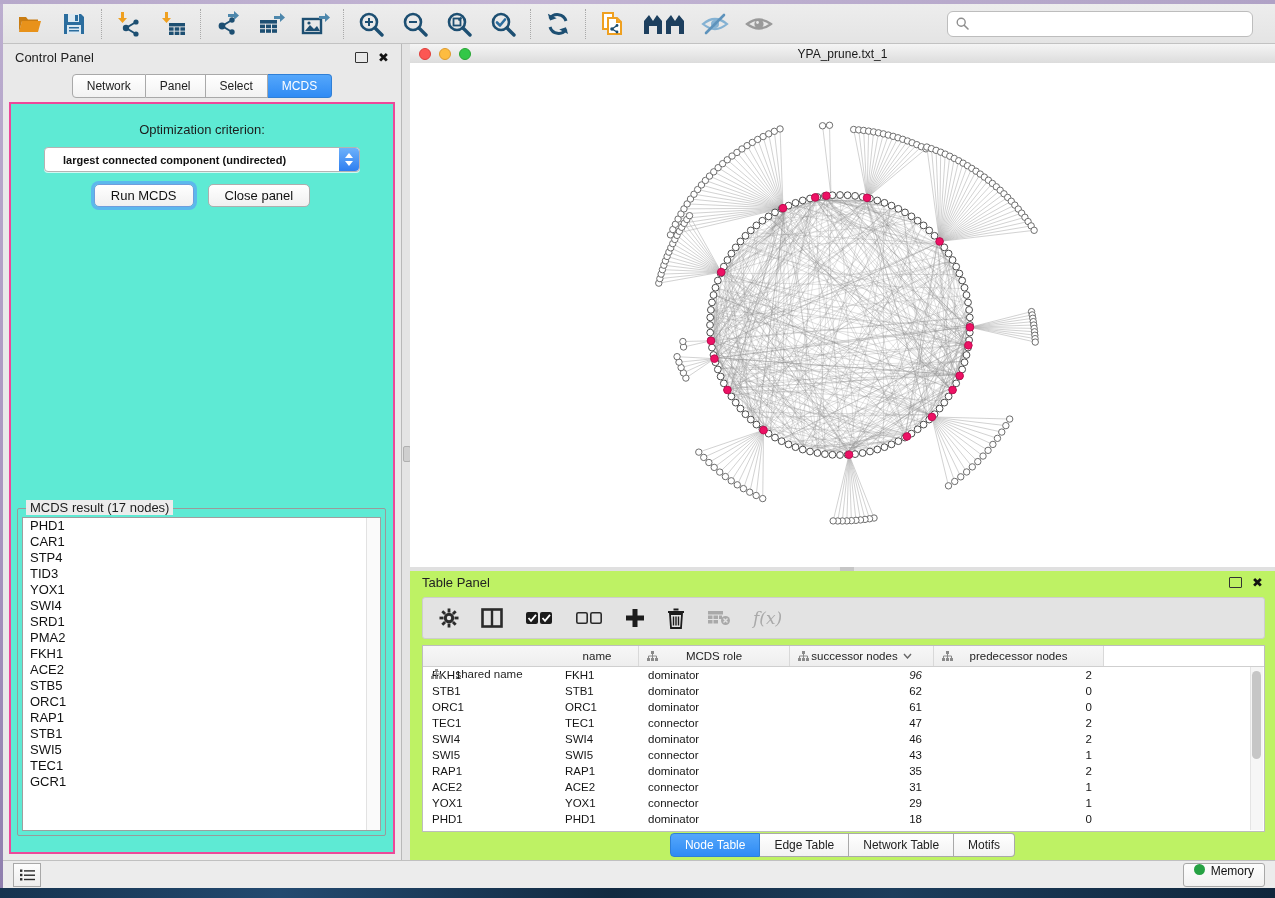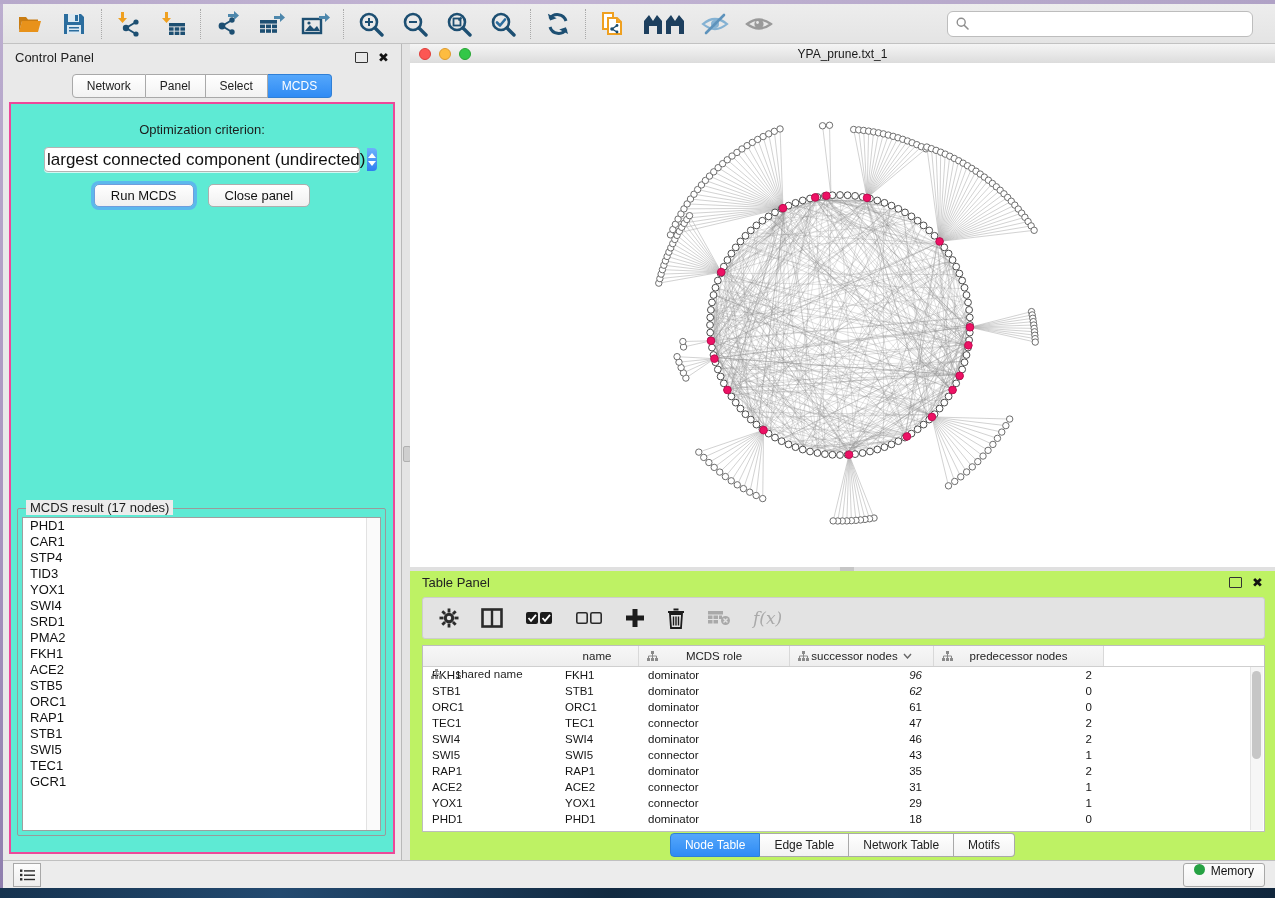--- a/index.html
+++ b/index.html
@@ -26,21 +26,21 @@
   .close-btn{font-size:13px;font-weight:bold;color:#111;cursor:pointer;line-height:1;}
   .tabs-row{display:flex;justify-content:center;padding:4px 0 6px;}
   .seg-tabs{display:flex;}
   .seg-tab{font-size:12px;color:#222;background:linear-gradient(#ffffff,#f2f2f2);border:1px solid #a9a9a9;border-left-width:0;padding:4px 14px;cursor:pointer;}
   .seg-tab:first-child{border-left-width:1px;border-radius:4px 0 0 4px;}
   .seg-tab:last-child{border-radius:0 4px 4px 0;}
   .seg-tab.active{background:linear-gradient(#55a7fb,#2f8bf4);color:#fff;border-color:#2f7fd6;}
   .cp-body{position:absolute;left:6px;right:6px;top:58px;bottom:6px;background:#5eead4;border:2px solid #ec4899;}
   .opt-label{text-align:center;font-size:13px;color:#1c1c1c;margin-top:18px;}
   .dropdown{margin:10px auto 0;width:314px;height:23px;background:#fff;border:1px solid #b3b3b3;border-radius:4px;display:flex;align-items:center;box-shadow:0 1px 0 rgba(255,255,255,.7);cursor:pointer;}
-  .dropdown .dd-text{flex:1;font-size:17px;color:#111;padding:0 2px;white-space:nowrap;}
+  .dropdown .dd-text{flex:1;font-size:11px;color:#111;padding:0 18px;white-space:nowrap;font-weight:bold;}
   .dd-stepper{width:20px;height:23px;background:linear-gradient(#6db1fb,#2e7ef0);border-radius:0 4px 4px 0;display:flex;flex-direction:column;align-items:center;justify-content:center;gap:1px;}
   .dd-stepper svg{display:block;}
   .btn-row{display:flex;justify-content:center;gap:14px;margin-top:12px;}
   .mac-btn{font-size:13px;color:#111;background:linear-gradient(#ffffff,#f0f0f0);border:1px solid #aeaeae;border-radius:5px;padding:3px 16px;cursor:pointer;}
   .mac-btn.focused{box-shadow:0 0 0 3px rgba(90,156,250,.65);border-color:#6f9ddd;}
   .groupbox{position:absolute;left:6px;right:7px;top:404px;bottom:16px;border:1px solid #9a9a9a;border-radius:2px;}
   .groupbox .legend{position:absolute;top:-9px;left:8px;background:#ececec;padding:0 4px;font-size:13px;color:#1c1c1c;}
   .result-list{position:absolute;left:4px;right:4px;top:8px;bottom:4px;background:#fff;border:1px solid #9f9f9f;overflow:hidden;}
   .result-scroll{position:absolute;top:0;bottom:0;right:0;width:13px;background:#fafafa;border-left:1px solid #e2e2e2;}
   .list-item{font-size:13px;color:#111;line-height:16px;padding-left:7px;cursor:default;}
@@ -1316,21 +1316,21 @@
             <div class="dt-cell txt" style="width: 133px;">FKH1</div>
             <div class="dt-cell txt" style="width: 83px;">FKH1</div>
             <div class="dt-cell txt" style="width: 151px;">dominator</div>
             <div class="dt-cell num" style="width: 144px; font-style: italic;">96</div>
             <div class="dt-cell num" style="width: 170px;">2</div>
           </div>
           <div class="dt-row">
             <div class="dt-cell txt" style="width: 133px;">STB1</div>
             <div class="dt-cell txt" style="width: 83px;">STB1</div>
             <div class="dt-cell txt" style="width: 151px;">dominator</div>
-            <div class="dt-cell num" style="width: 144px; font-style: italic;">62</div>
+            <div class="dt-cell num" style="width: 144px;">62</div>
             <div class="dt-cell num" style="width: 170px;">0</div>
           </div>
           <div class="dt-row">
             <div class="dt-cell txt" style="width: 133px;">ORC1</div>
             <div class="dt-cell txt" style="width: 83px;">ORC1</div>
             <div class="dt-cell txt" style="width: 151px;">dominator</div>
             <div class="dt-cell num" style="width: 144px;">61</div>
             <div class="dt-cell num" style="width: 170px;">0</div>
           </div>
           <div class="dt-row">

